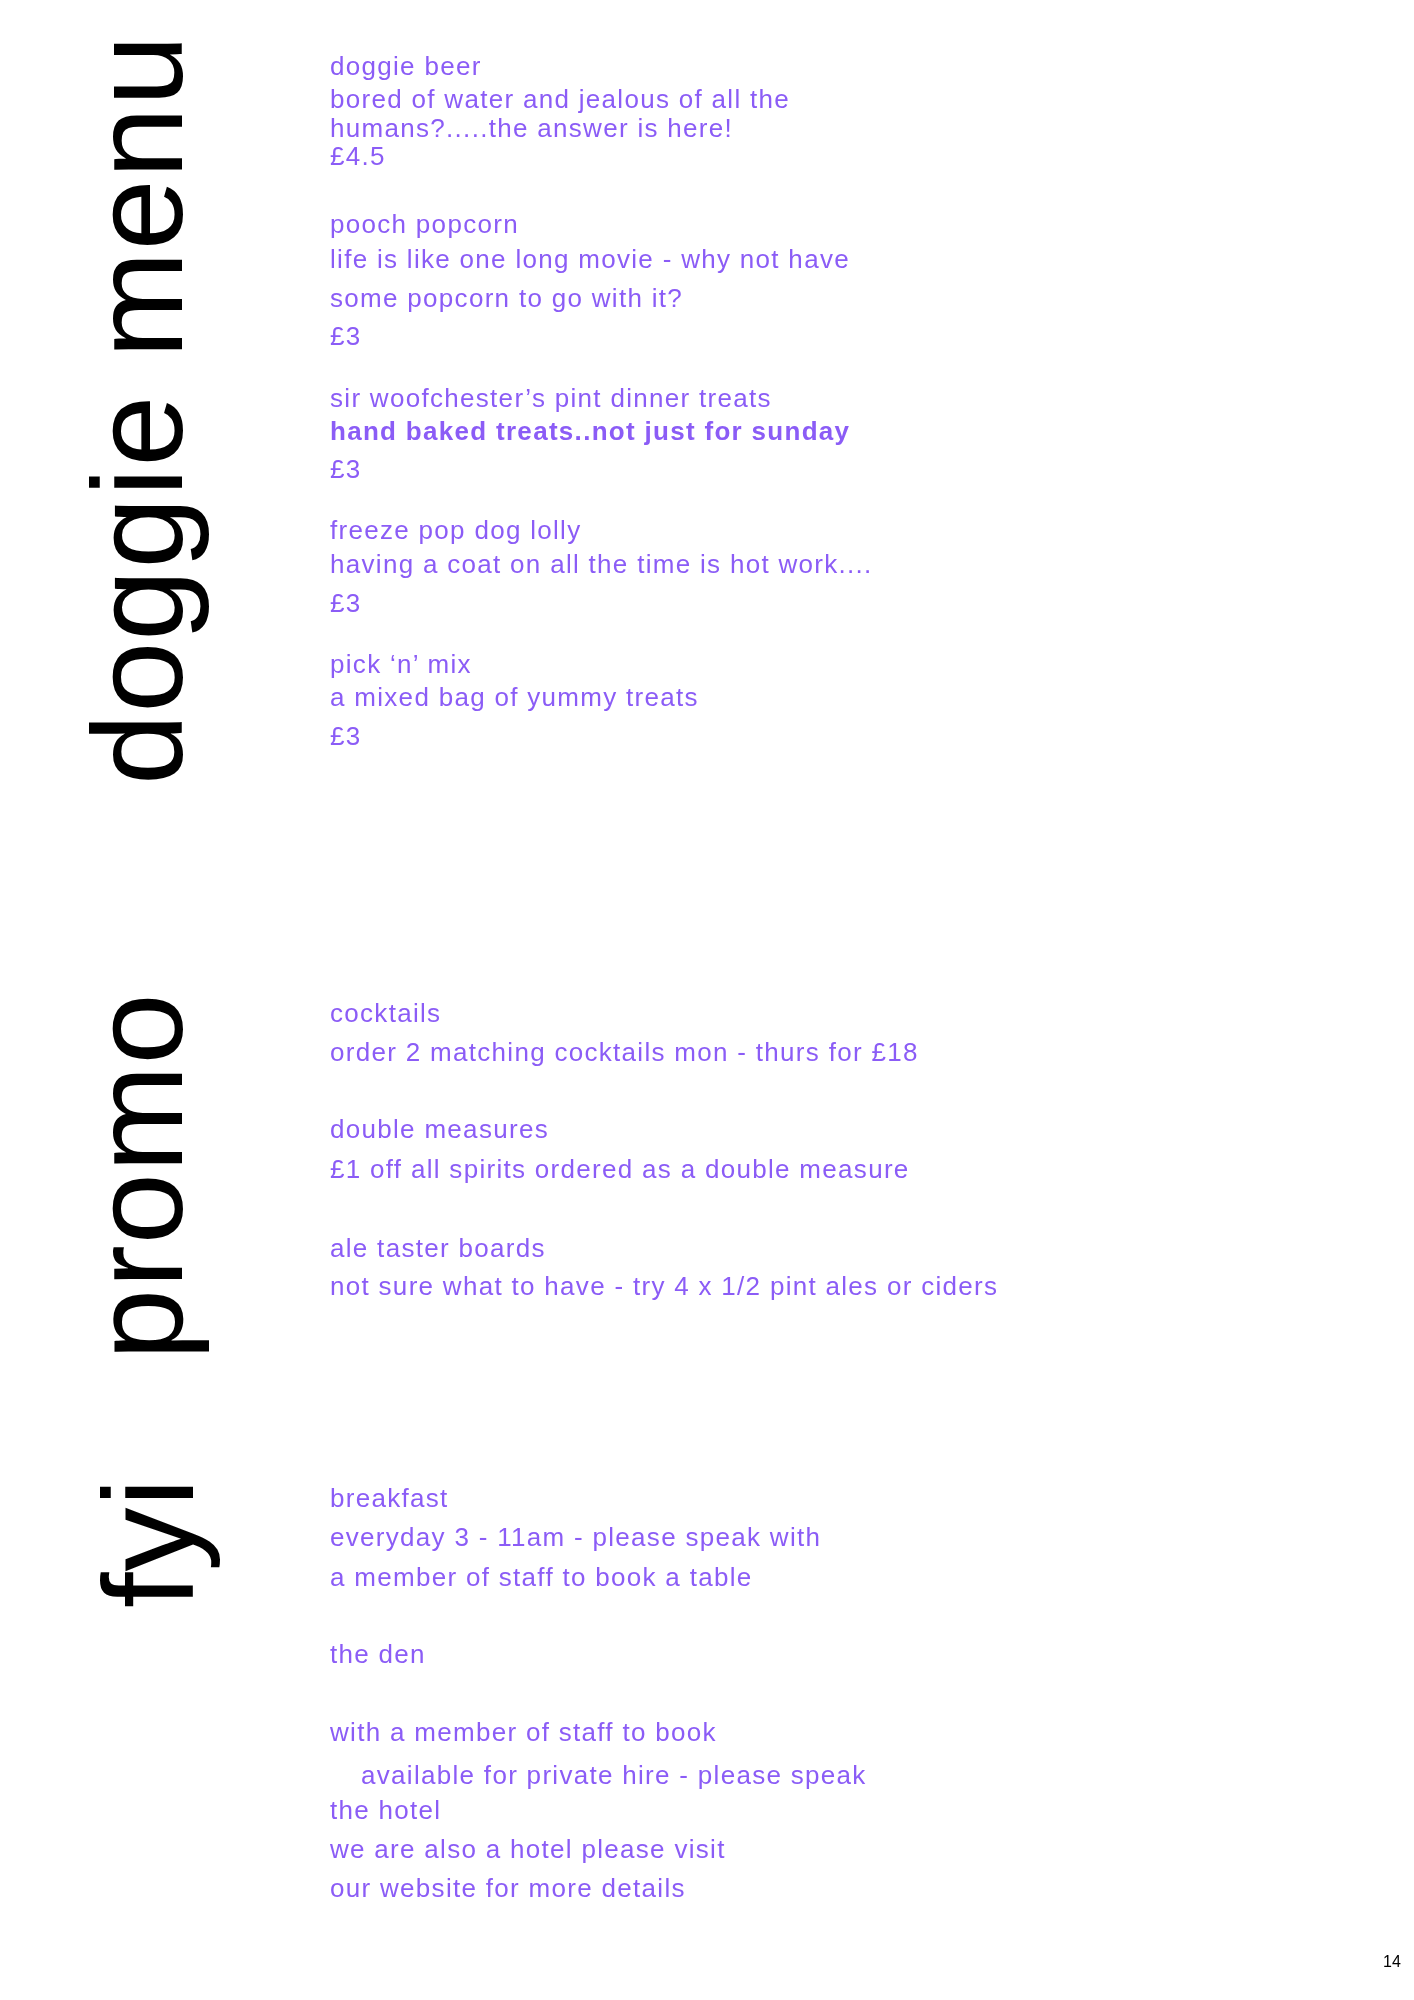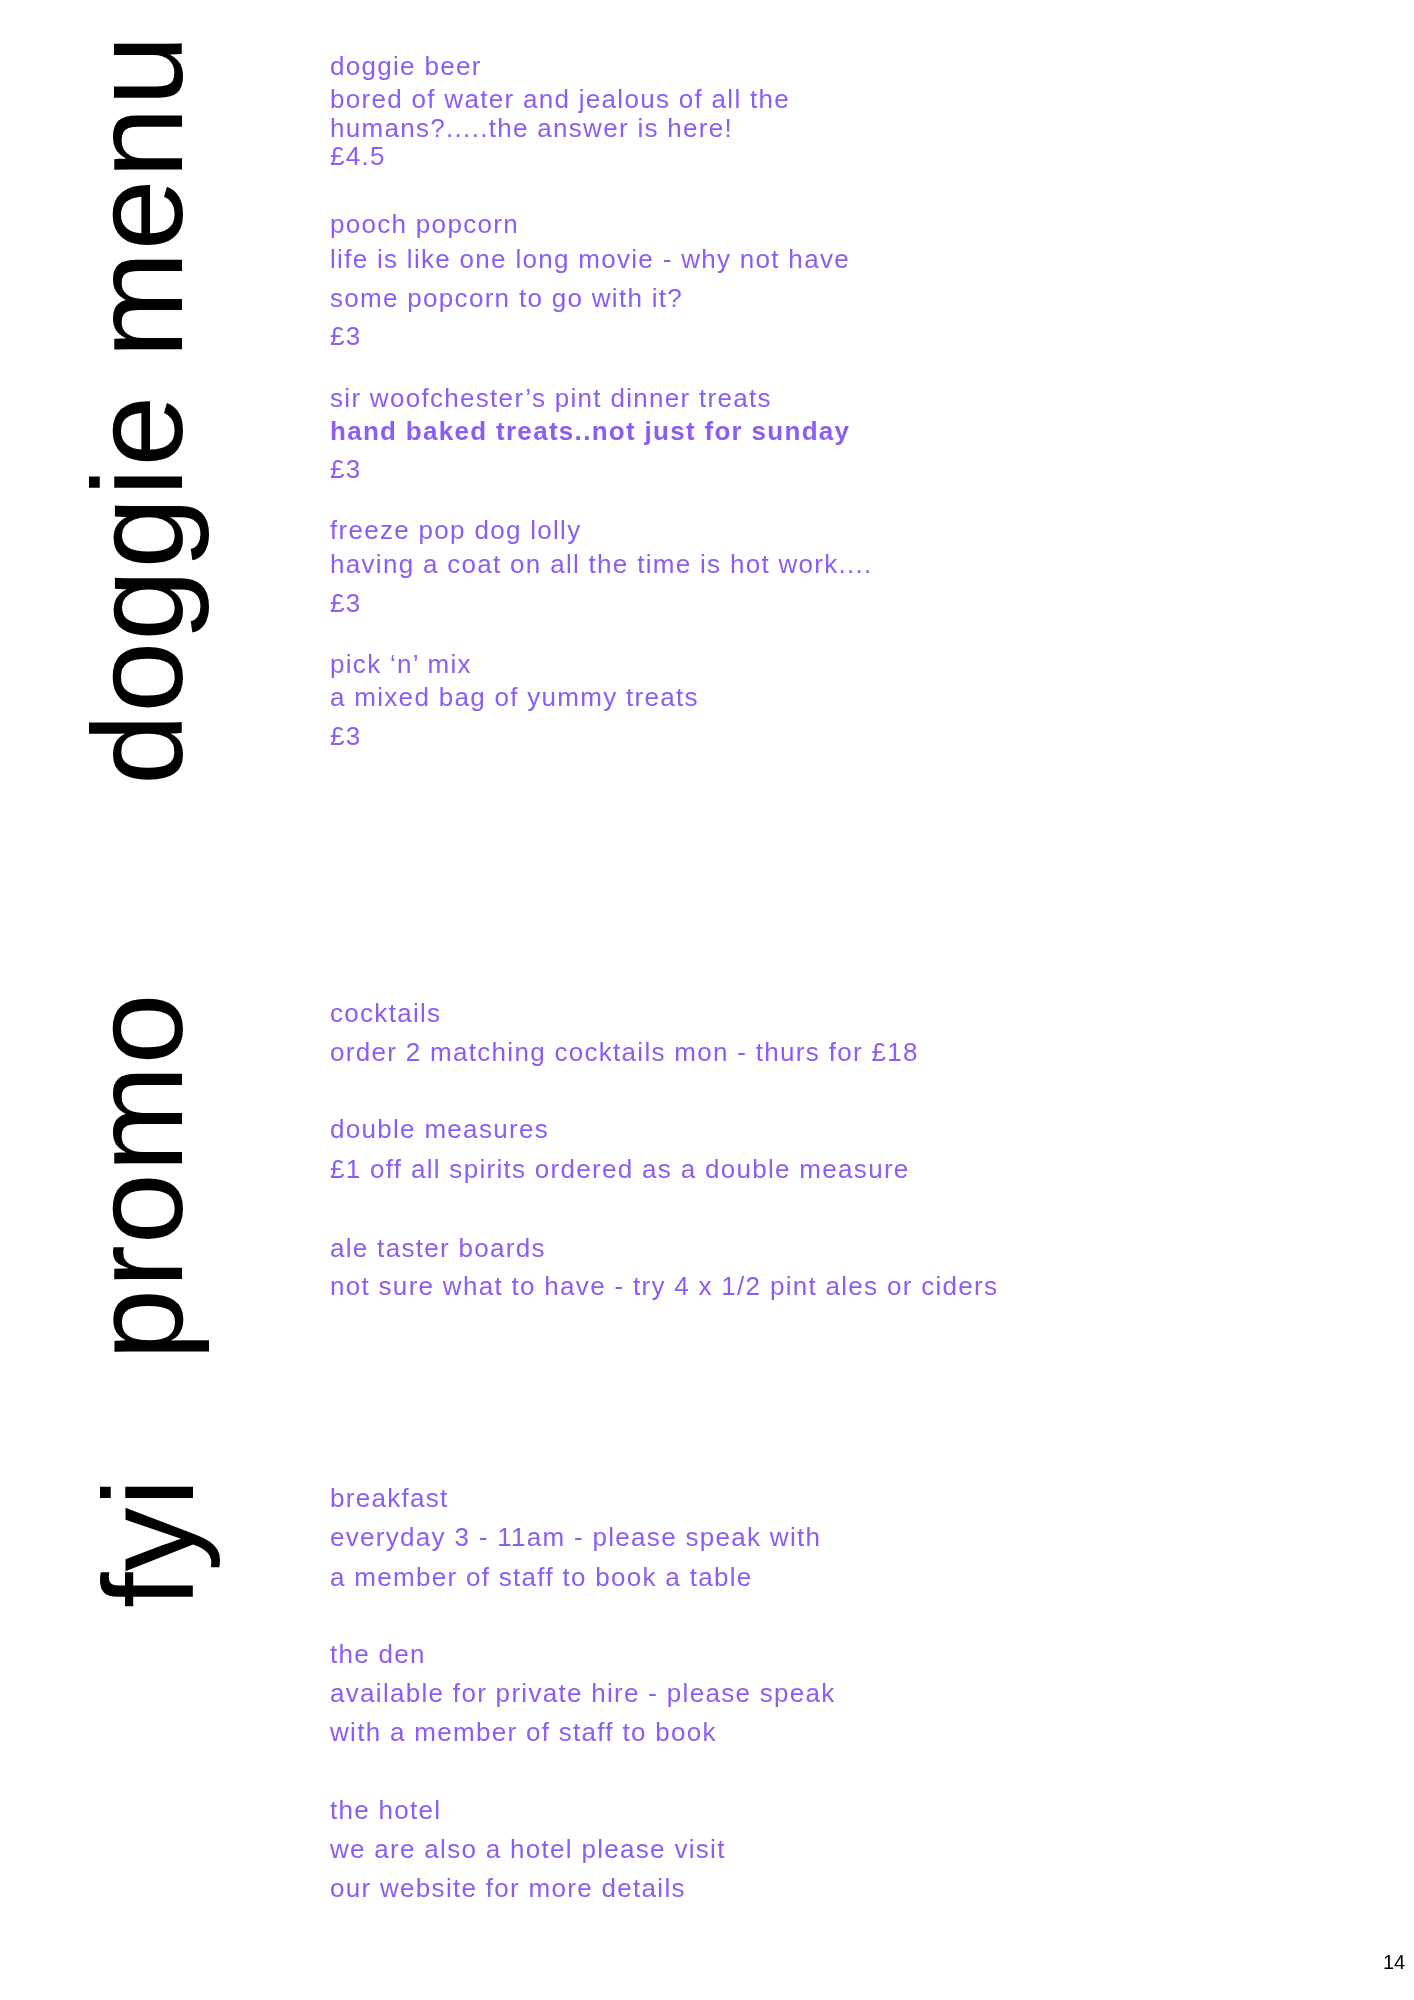--- a/index.html
+++ b/index.html
@@ -33,21 +33,21 @@
     line-height: 30px;
     font-size: 26px;
     letter-spacing: 1.3px;
     white-space: nowrap;
     color: #8b5cf6;
   }
   .page-number {
     position: absolute;
     left: 1383px;
     top: 1952px;
-    font-size: 20px;
+    font-size: 16px;
     line-height: 20px;
     color: #000;
   }
 </style>
 </head>
 <body>
 
 <div class="vtitle" style="left:74px; top:785px;">doggie menu</div>
 <div class="vtitle" style="left:74px; top:1360px;">promo</div>
 <div class="vtitle" style="left:85px; top:1608px;">fyi</div>
@@ -102,21 +102,21 @@
 </div>
 
 <div>
   <div>
     <div class="line" style="top:1483px;">breakfast</div>
     <div class="line" style="top:1522px;">everyday 3 - 11am - please speak with</div>
     <div class="line" style="top:1562px;">a member of staff to book a table</div>
   </div>
   <div>
     <div class="line" style="top:1639px;">the den</div>
-    <div class="line" style="top:1678px;">available for private hire - please speak</div>
+    <div class="line" style="top:1760px;margin-left:31px;">available for private hire - please speak</div>
     <div class="line" style="top:1717px;">with a member of staff to book</div>
   </div>
   <div>
     <div class="line" style="top:1795px;">the hotel</div>
     <div class="line" style="top:1834px;">we are also a hotel please visit</div>
     <div class="line" style="top:1873px;">our website for more details</div>
   </div>
 </div>
 
 <div class="page-number">14</div>

